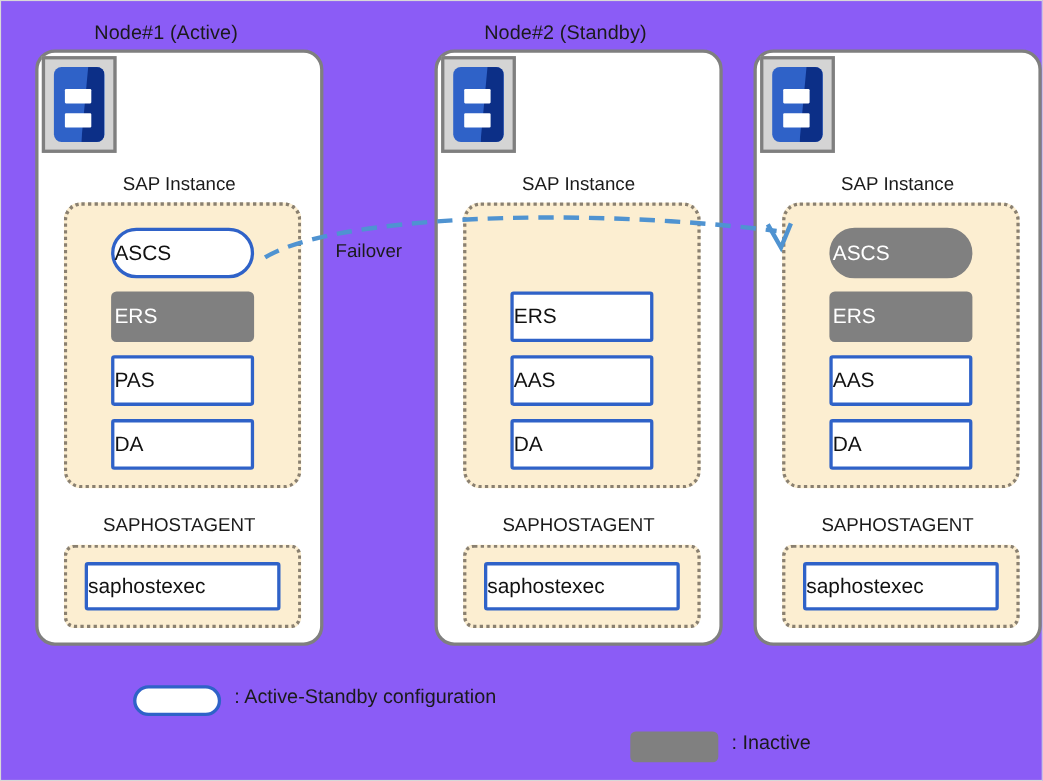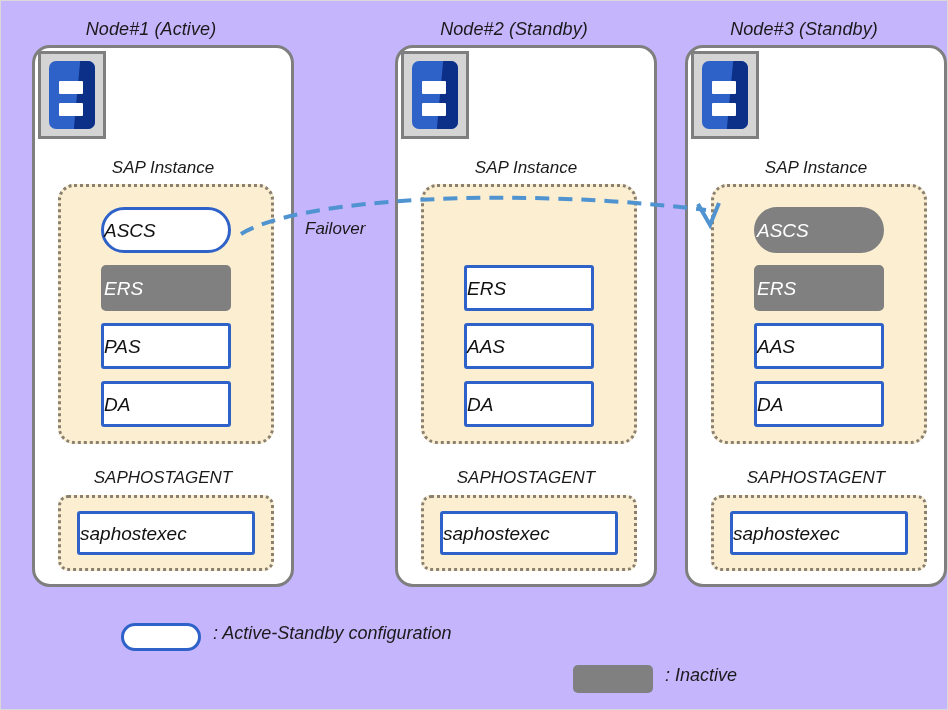--- a/index.html
+++ b/index.html
@@ -12,22 +12,21 @@
     height: 710px;
     font-family: "Liberation Sans", sans-serif;
     overflow: hidden;
   }
   #canvas {
     position: relative;
     width: 948px;
     height: 710px;
     box-sizing: border-box;
     border: 1px solid #d8d8d8;
-    background: #c4b5fd;
-    font-style: italic;
+    background: #8b5cf6;
   }
 
   
   .node-title {
     position: absolute;
     font-size: 18px;
     color: #1a1a1a;
     white-space: nowrap;
     text-align: center;
     letter-spacing: 0.1px;
@@ -192,21 +191,20 @@
     white-space: nowrap;
   }
 </style>
 </head>
 <body>
 
 <div id="canvas">
 
   <div class="node-title" style="left:19px; top:18px; width:262px;">Node#1 (Active)</div>
   <div class="node-title" style="left:382px; top:18px; width:262px;">Node#2 (Standby)</div>
-  <div class="node-title" style="left:672px; top:18px; width:262px;">Node#3 (Standby)</div>
 
   <div class="node" style="left:19px; top:44px; width:262px; height:542px;">
     <div class="server-icon">
       <div class="body">
         <div class="bar b1"></div>
         <div class="bar b2"></div>
       </div>
     </div>
 
     <div class="section-caption" style="left:0; top:110px; width:100%;">SAP Instance</div>

